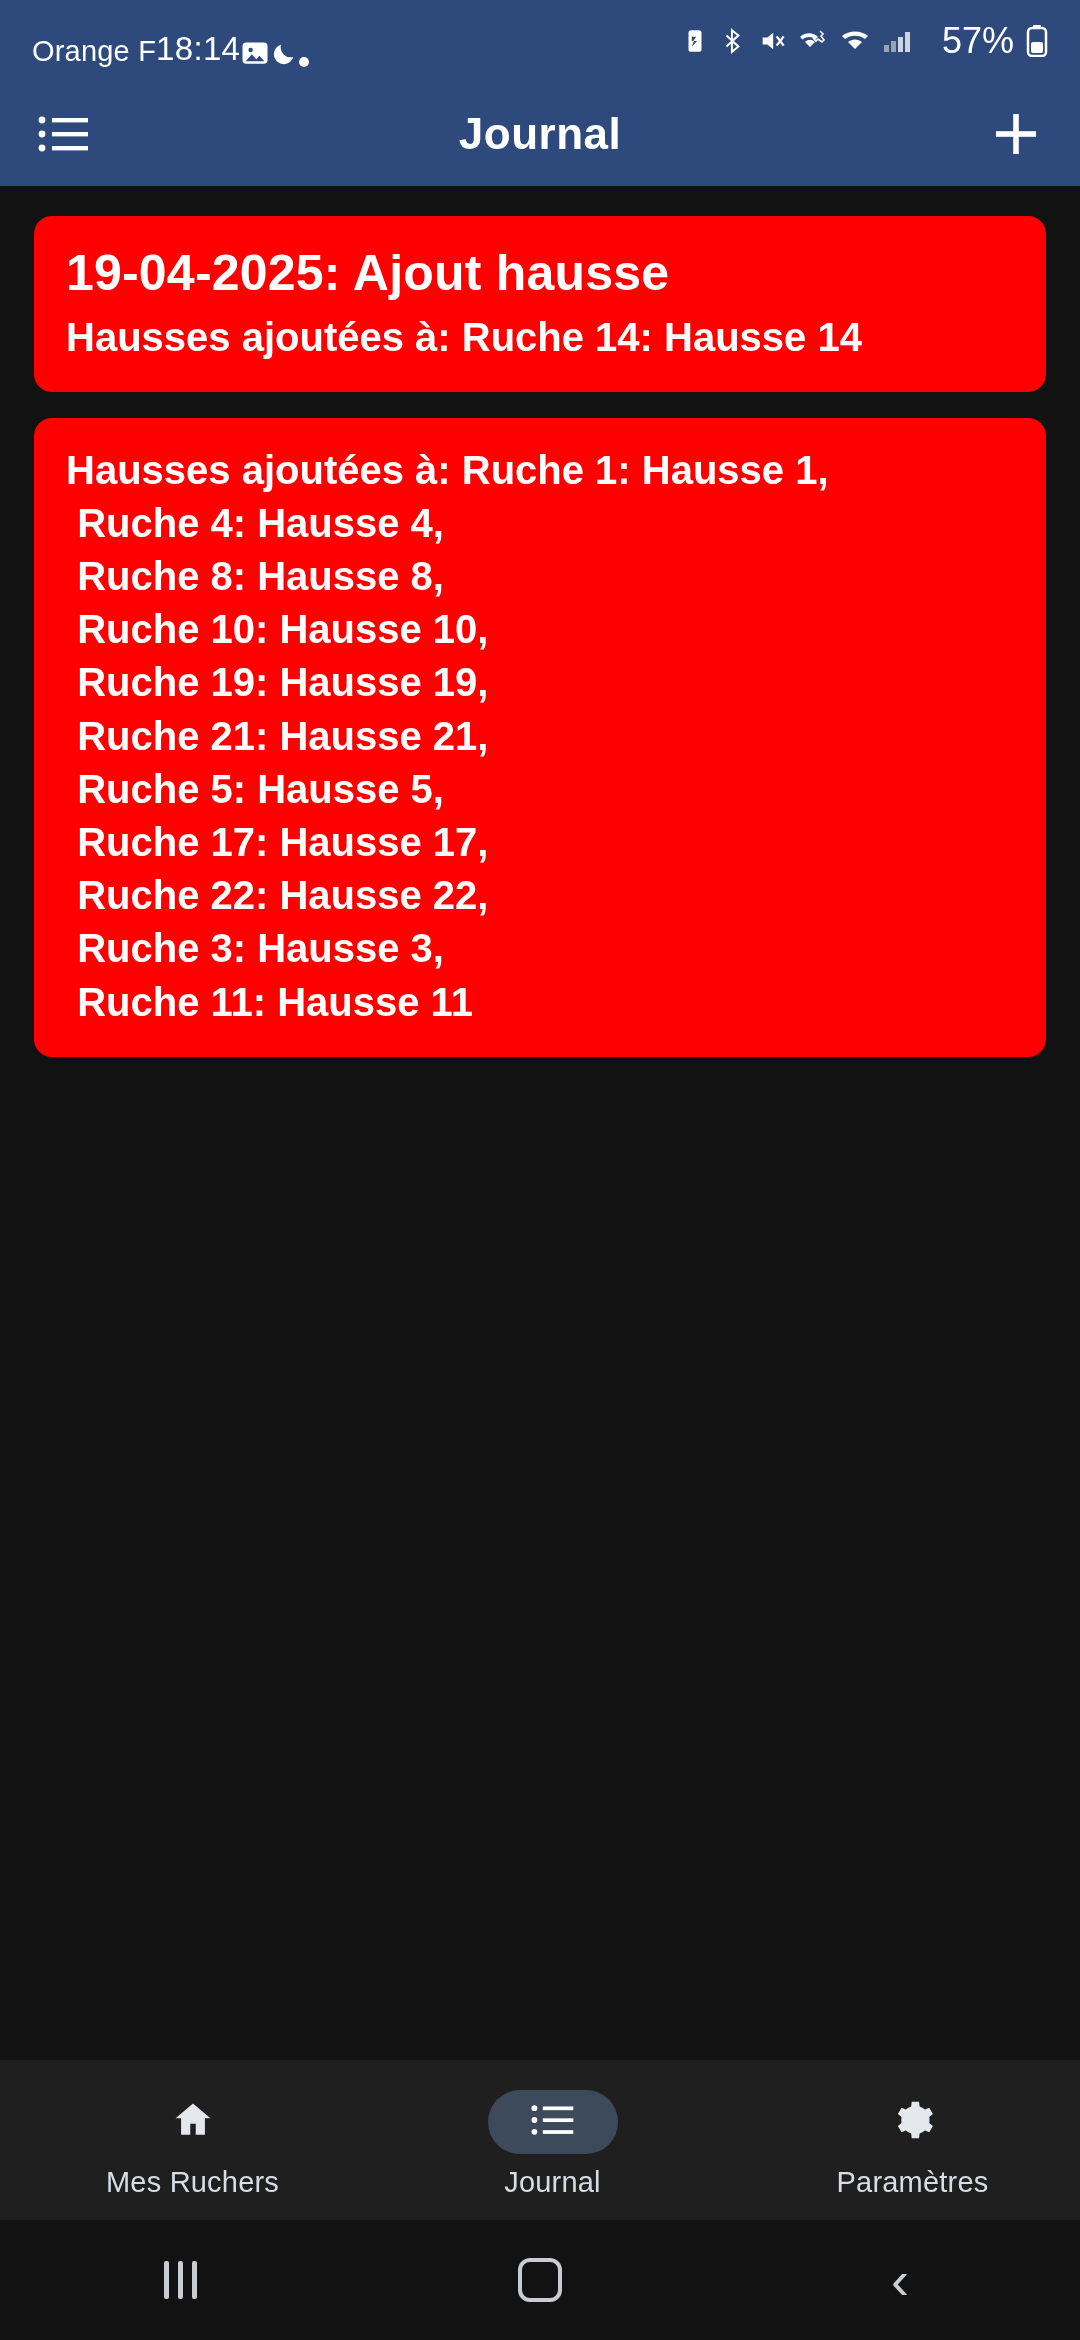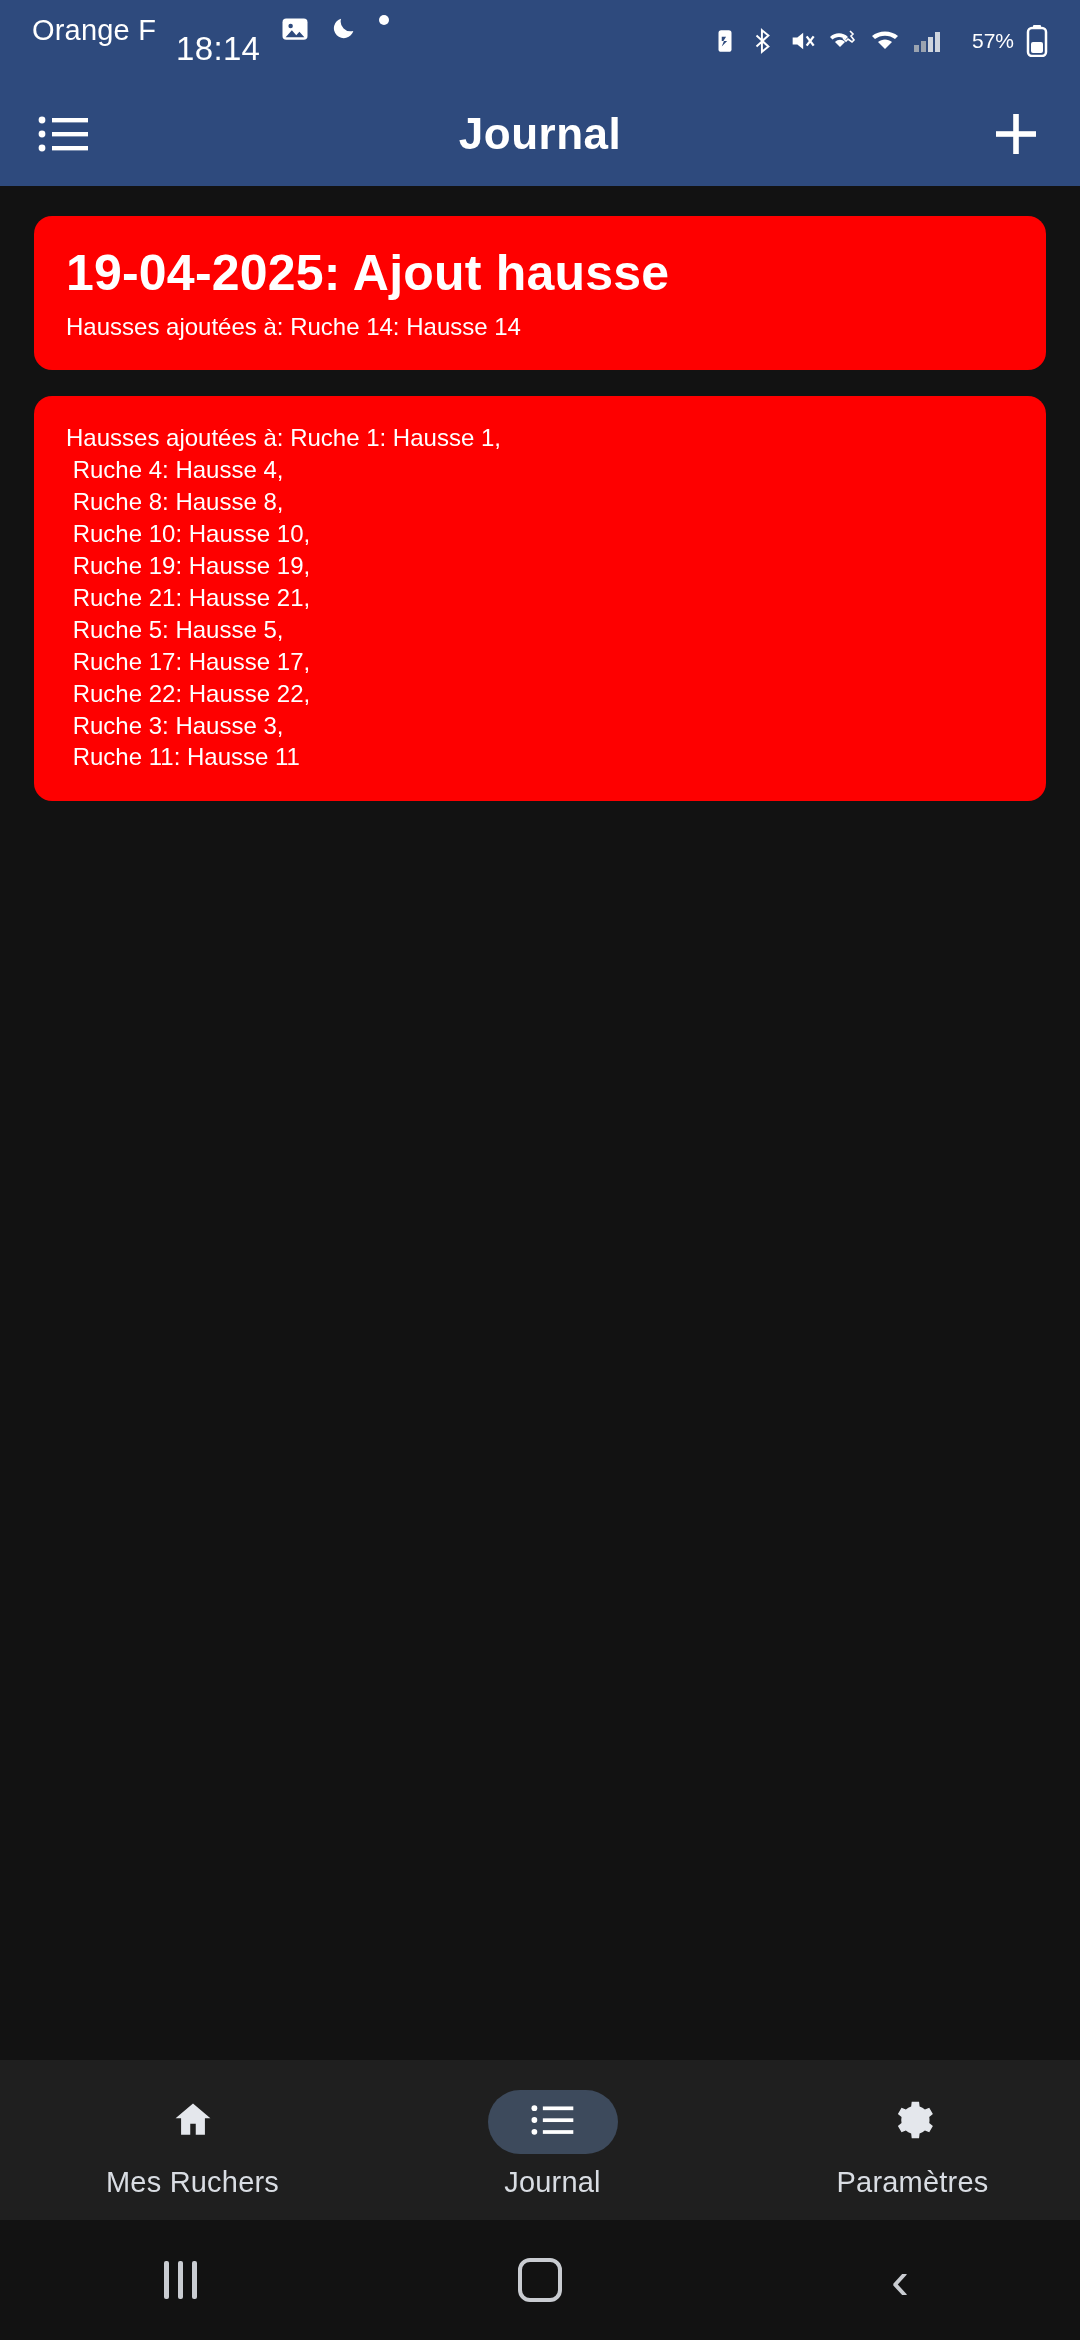--- a/index.html
+++ b/index.html
@@ -24,35 +24,35 @@
     height: 82px;
     background: #2e4a7d;
     display: flex;
     align-items: center;
     padding: 0 32px;
     color: #ffffff;
     flex: 0 0 auto;
   }
   .status-left {
     display: flex;
-    align-items: flex-start;
-    gap: 20px;
+    align-items: flex-end;
+    gap: 0;
     font-size: 30px;
   }
   .carrier { font-size: 29px; letter-spacing: 0.2px; }
   .clock { font-size: 33px; font-weight: 400; letter-spacing: 0.3px; margin-top: 16px; }
   .status-icon { display: inline-flex; align-items: center; justify-content: center; }
   .status-spacer { flex: 1 1 auto; }
   .status-right {
     display: flex;
     align-items: center;
     gap: 12px;
     font-size: 30px;
   }
-  .batt-text { font-size: 21px; font-weight: 500; margin-left: 18px; }
+  .batt-text { font-size: 36px; font-weight: 500; margin-left: 18px; }
 
   
   .appbar {
     height: 104px;
     background: #2e4a7d;
     display: flex;
     align-items: center;
     padding: 0 34px;
     flex: 0 0 auto;
     position: relative;
@@ -92,23 +92,24 @@
     color: #ffffff;
   }
   .card-title {
     font-size: 50px;
     font-weight: bold;
     letter-spacing: 0.2px;
     margin-bottom: 6px;
     line-height: 1.25;
   }
   .card-body {
-    font-size: 24px;
+    font-size: 40px;
     line-height: 1.33;
     white-space: pre-wrap;
+    font-weight: bold;
   }
 
   
   .bottomnav {
     flex: 0 0 auto;
     height: 160px;
     background: #1f1f1f;
     display: flex;
     align-items: center;
     justify-content: space-around;

